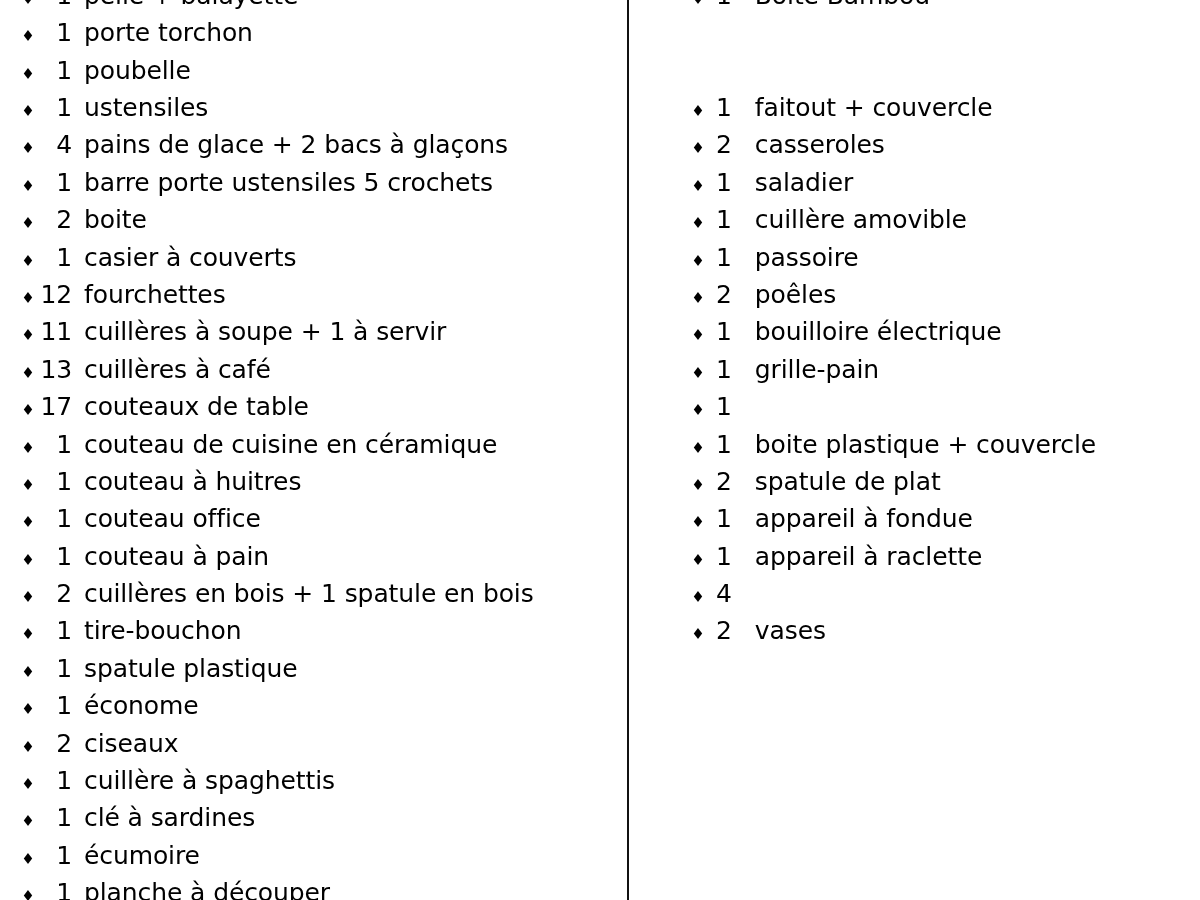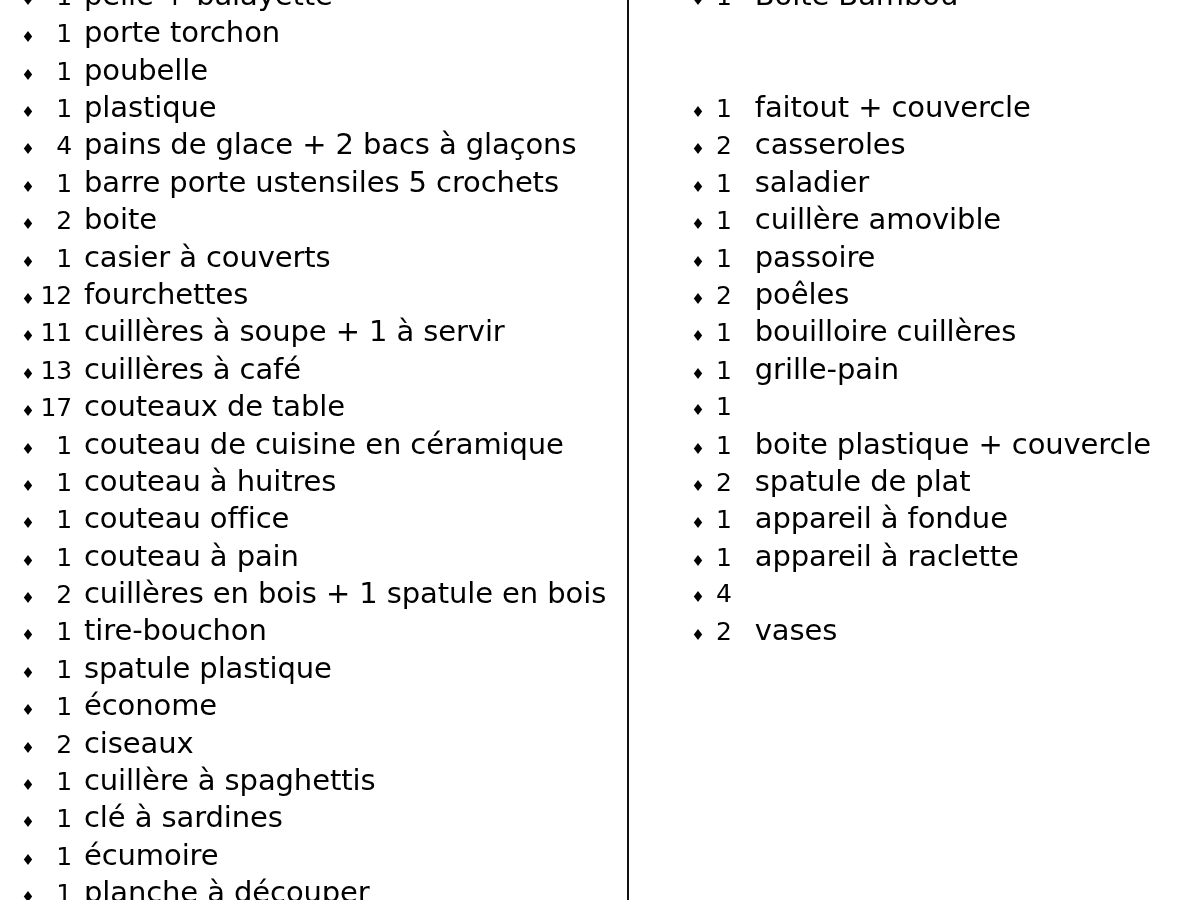--- a/index.html
+++ b/index.html
@@ -66,21 +66,21 @@
   }
 
   .qty {
     flex: 0 0 auto;
     font-size: 25px;
     letter-spacing: -0.1px;
   }
 
   .label {
     flex: 0 0 auto;
-    font-size: 29px;
+    font-size: 25px;
     letter-spacing: -0.1px;
   }
 
   
   #left-column .list-item { padding-left: 20px; }
   #left-column .bullet    { width: 16px; }
   #left-column .qty       { width: 34px; text-align: right; margin-left: 2px; }
   #left-column .label     { margin-left: 12px; }
 
   
@@ -112,21 +112,21 @@
           <span class="label">porte torchon</span>
         </li>
         <li class="list-item">
           <span class="bullet">♦</span>
           <span class="qty">1</span>
           <span class="label">poubelle</span>
         </li>
         <li class="list-item">
           <span class="bullet">♦</span>
           <span class="qty">1</span>
-          <span class="label">plastique</span>
+          <span class="label">ustensiles</span>
         </li>
         <li class="list-item">
           <span class="bullet">♦</span>
           <span class="qty">4</span>
           <span class="label">pains de glace + 2 bacs à glaçons</span>
         </li>
         <li class="list-item">
           <span class="bullet">♦</span>
           <span class="qty">1</span>
           <span class="label">barre porte ustensiles 5 crochets</span>
@@ -264,21 +264,21 @@
           <span class="label">passoire</span>
         </li>
         <li class="list-item">
           <span class="bullet">♦</span>
           <span class="qty">2</span>
           <span class="label">poêles</span>
         </li>
         <li class="list-item">
           <span class="bullet">♦</span>
           <span class="qty">1</span>
-          <span class="label">bouilloire cuillères</span>
+          <span class="label">bouilloire électrique</span>
         </li>
         <li class="list-item">
           <span class="bullet">♦</span>
           <span class="qty">1</span>
           <span class="label">grille-pain</span>
         </li>
         <li class="list-item">
           <span class="bullet">♦</span>
           <span class="qty">1</span>
         </li>

